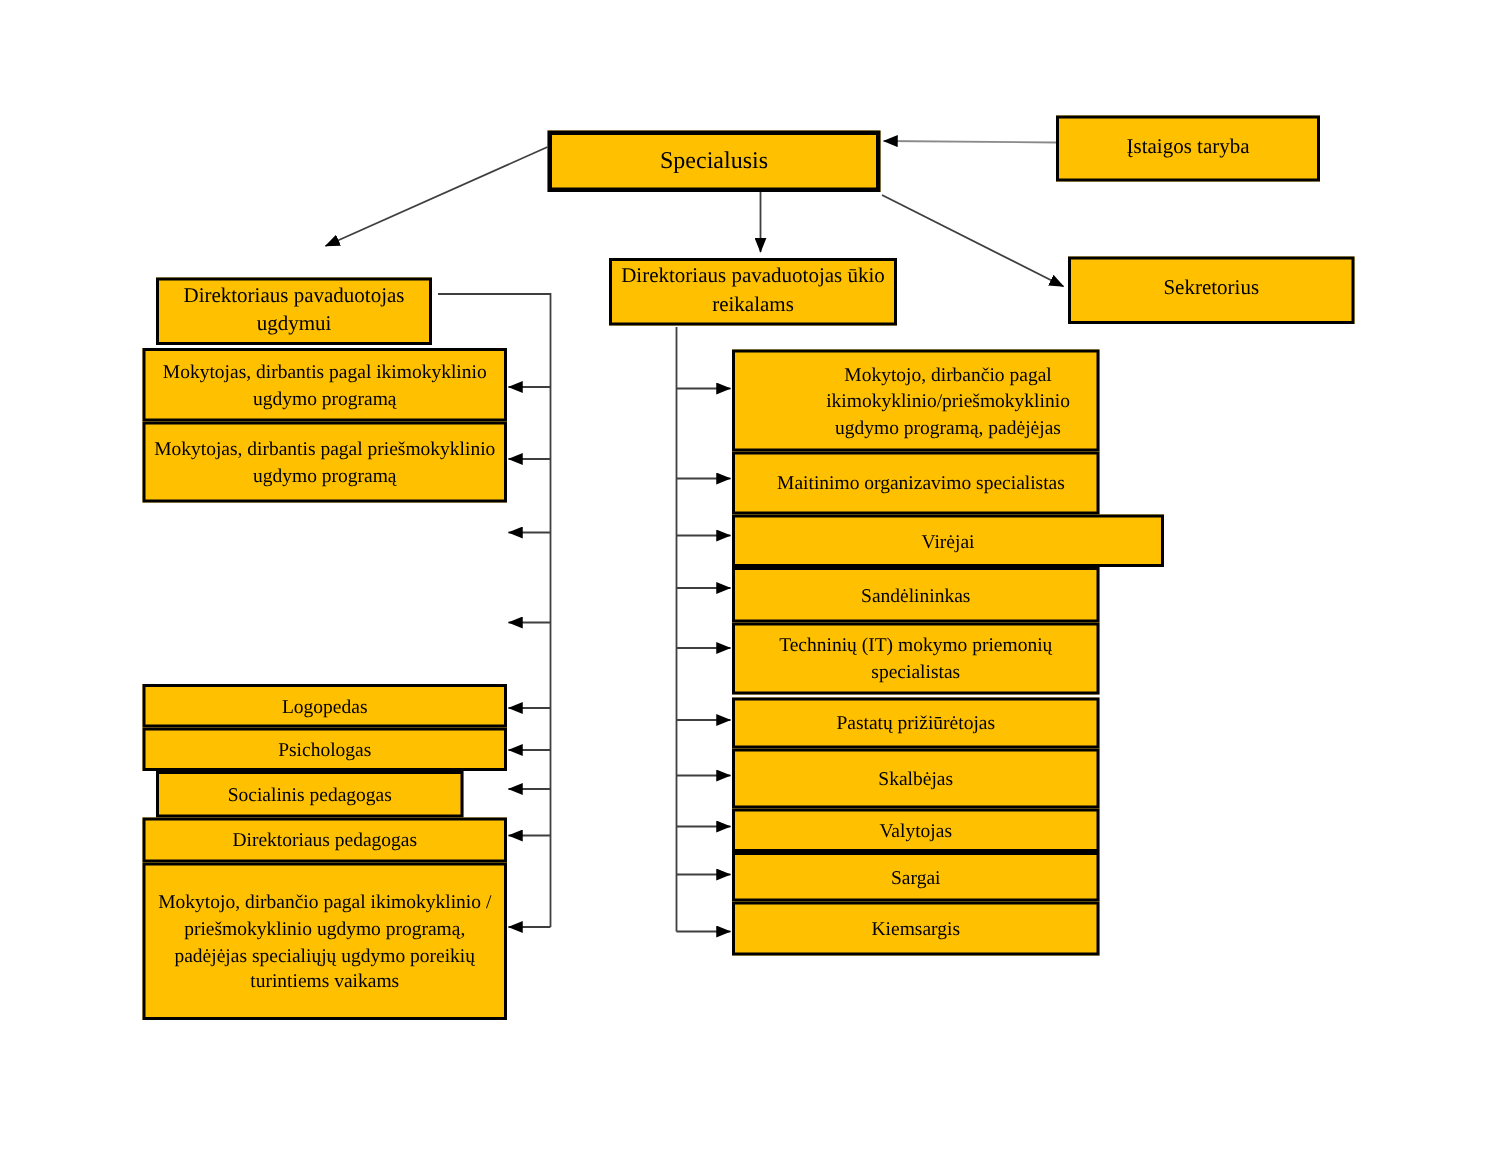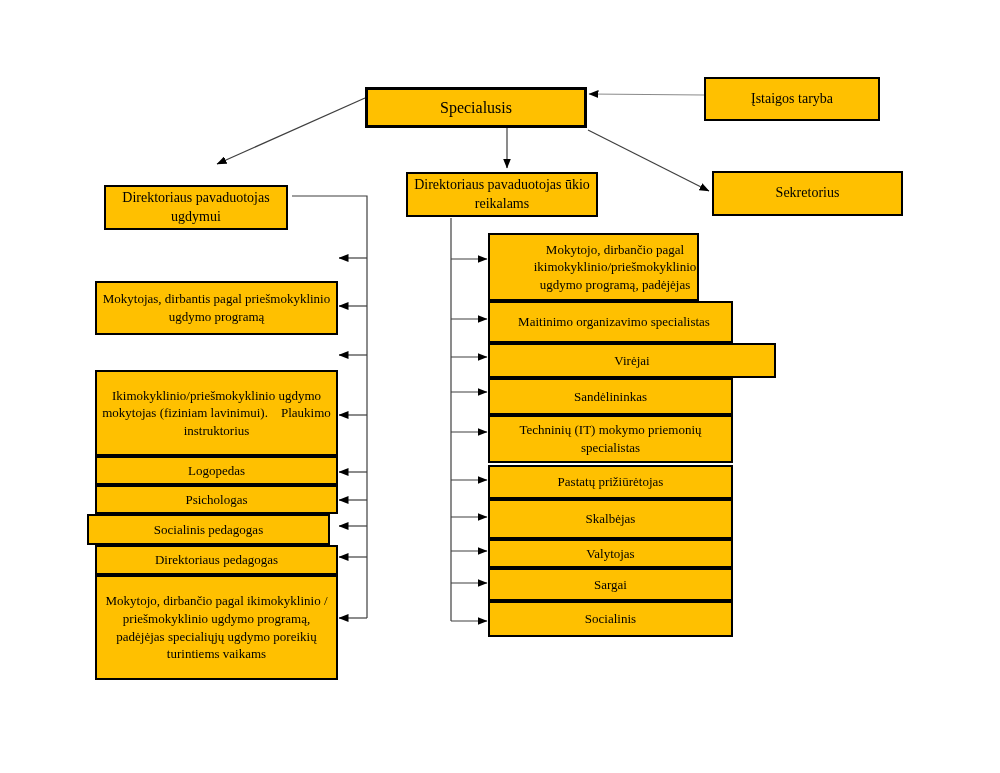--- a/index.html
+++ b/index.html
@@ -55,32 +55,32 @@
     <line class="lin" x1="451" y1="583" x2="487" y2="583" marker-end="url(#arw)"></line>
     <line class="lin" x1="451" y1="621" x2="487" y2="621" marker-end="url(#arw)"></line>
   </svg>
 
   <div class="node director" style="left:365px;top:87px;width:222px;height:41px;">Specialusis</div>
   <div class="node toprow" style="left:704px;top:77px;width:176px;height:44px;">Įstaigos taryba</div>
   <div class="node toprow" style="left:712px;top:171px;width:191px;height:45px;">Sekretorius</div>
   <div class="node toprow" style="left:104px;top:172px;width:184px;height:45px;margin-top:13px;">Direktoriaus pavaduotojas ugdymui</div>
   <div class="node toprow" style="left:406px;top:172px;width:192px;height:45px;">Direktoriaus pavaduotojas ūkio reikalams</div>
 
+  <div class="node" style="left:95px;top:232px;width:243px;height:49px;">Mokytojas, dirbantis pagal ikimokyklinio ugdymo programą</div>
   <div class="node" style="left:95px;top:281px;width:243px;height:54px;">Mokytojas, dirbantis pagal priešmokyklinio ugdymo programą</div>
-  <div class="node" style="left:95px;top:370px;width:243px;height:86px;">Ikimokyklinio/priešmokyklinio ugdymo mokytojas (fiziniam lavinimui).&nbsp;&nbsp;&nbsp; Plaukimo instruktorius</div>
   <div class="node" style="left:95px;top:456px;width:243px;height:29px;">Logopedas</div>
   <div class="node" style="left:95px;top:485px;width:243px;height:29px;">Psichologas</div>
-  <div class="node" style="left:87px;top:514px;width:243px;height:31px;">Socialinis pedagogas</div>
+  <div class="node" style="left:104px;top:514px;width:205px;height:31px;">Socialinis pedagogas</div>
   <div class="node" style="left:95px;top:545px;width:243px;height:30px;">Direktoriaus pedagogas</div>
   <div class="node" style="left:95px;top:575px;width:243px;height:105px;">Mokytojo, dirbančio pagal ikimokyklinio / priešmokyklinio ugdymo programą, padėjėjas specialiųjų ugdymo poreikių turintiems vaikams</div>
 
-  <div class="node" style="left:488px;top:233px;width:211px;height:68px;padding-left:48px;">Mokytojo, dirbančio pagal ikimokyklinio/priešmokyklinio ugdymo programą, padėjėjas</div>
+  <div class="node" style="left:488px;top:233px;width:245px;height:68px;padding-left:48px;">Mokytojo, dirbančio pagal ikimokyklinio/priešmokyklinio ugdymo programą, padėjėjas</div>
   <div class="node" style="left:488px;top:301px;width:245px;height:42px;padding-left:12px;">Maitinimo organizavimo specialistas</div>
   <div class="node" style="left:488px;top:343px;width:288px;height:35px;">Virėjai</div>
   <div class="node" style="left:488px;top:415px;width:245px;height:48px;">Techninių (IT) mokymo priemonių specialistas</div>
   <div class="node" style="left:488px;top:378px;width:245px;height:37px;">Sandėlininkas</div>
   <div class="node" style="left:488px;top:465px;width:245px;height:34px;">Pastatų prižiūrėtojas</div>
   <div class="node" style="left:488px;top:499px;width:245px;height:40px;">Skalbėjas</div>
   <div class="node" style="left:488px;top:568px;width:245px;height:33px;">Sargai</div>
   <div class="node" style="left:488px;top:539px;width:245px;height:29px;">Valytojas</div>
-  <div class="node" style="left:488px;top:601px;width:245px;height:36px;">Socialinis</div>
+  <div class="node" style="left:488px;top:601px;width:245px;height:36px;">Kiemsargis</div>
 
 </div>
 
 </body></html>

